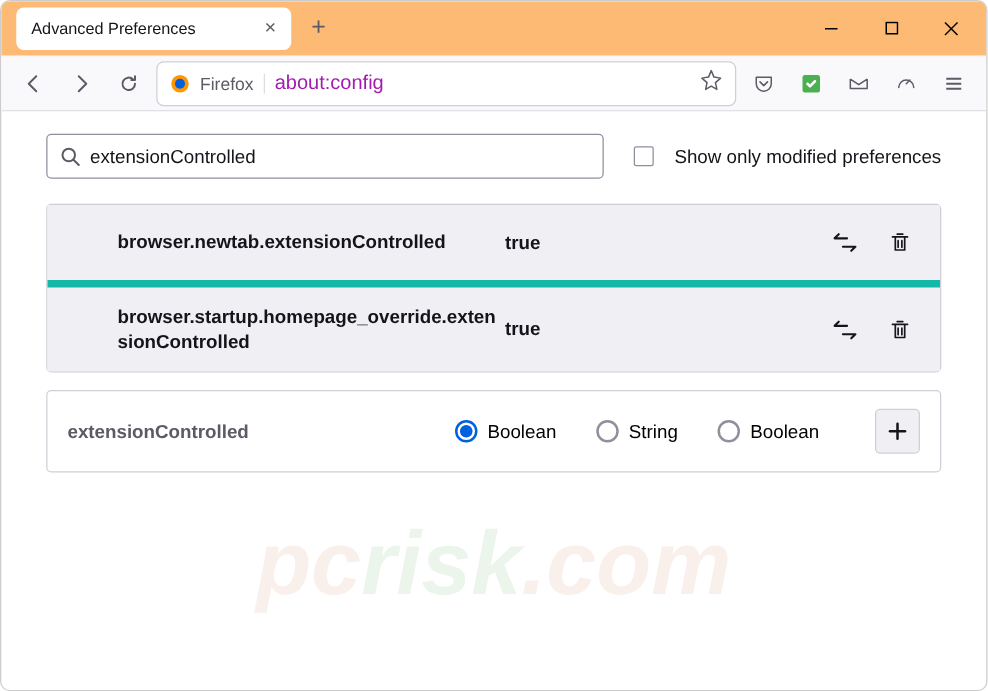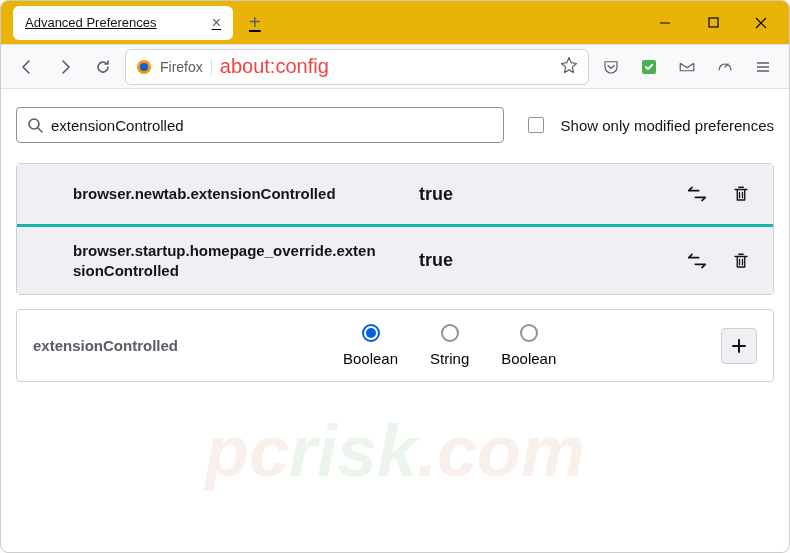--- a/index.html
+++ b/index.html
@@ -1,59 +1,59 @@
 <!DOCTYPE html>
 <html><head>
   <meta charset="utf-8">
   <style>
     * { margin: 0; padding: 0; box-sizing: border-box; font-family: -apple-system, BlinkMacSystemFont, "Segoe UI", sans-serif; }
     body { width: 790px; height: 553px; background: #fff; border: 1px solid #ccc; border-radius: 8px; overflow: hidden; position: relative; }
     
     
-    .titlebar { height: 44px; background: #eab308; display: flex; align-items: center; padding: 0 8px; border-bottom: 1px solid #e0e0e6; text-decoration: underline; }
+    .titlebar { height: 44px; background: #fdba74; display: flex; align-items: center; padding: 0 8px; border-bottom: 1px solid #e0e0e6; }
     .tab { display: flex; align-items: center; background: #fff; border-radius: 6px; padding: 0 12px; height: 34px; min-width: 220px; margin-left: 4px; font-size: 13px; color: #15141a; }
     .tab-title { flex: 1; }
     .tab-close { color: #5b5b66; cursor: pointer; margin-left: 8px; font-size: 16px; line-height: 1; }
     .newtab-btn { margin-left: 8px; color: #5b5b66; font-size: 20px; cursor: pointer; padding: 4px 8px; }
     .window-controls { margin-left: auto; display: flex; gap: 8px; }
     .win-btn { width: 40px; height: 32px; display: flex; align-items: center; justify-content: center; color: #000; cursor: pointer; }
     
     
     .toolbar { height: 44px; background: #f9f9fb; display: flex; align-items: center; padding: 0 10px; gap: 6px; border-bottom: 1px solid #e0e0e6; }
     .nav-btn { width: 32px; height: 32px; display: flex; align-items: center; justify-content: center; color: #5b5b66; cursor: pointer; border-radius: 4px; }
     .urlbar { flex: 1; height: 36px; background: #fff; border: 1px solid #cfcfd8; border-radius: 6px; display: flex; align-items: center; padding: 0 10px; gap: 8px; }
     .ff-icon { width: 16px; height: 16px; }
     .urlbar-brand { font-size: 14px; color: #5b5b66; padding-right: 8px; border-right: 1px solid #ddd; }
-    .urlbar-text { font-size: 20px; color: #ef4444; flex: 1; }
+    .urlbar-text { font-size: 16px; color: #a21caf; flex: 1; }
     .star-icon { color: #5b5b66; cursor: pointer; }
     .toolbar-icon { width: 32px; height: 32px; display: flex; align-items: center; justify-content: center; color: #5b5b66; cursor: pointer; }
     
     
-    .content { padding: 18px 15px; }
+    .content { padding: 18px 36px; }
     .search-row { display: flex; align-items: center; gap: 24px; margin-bottom: 20px; }
     .search-box { flex: 1; height: 36px; border: 1px solid #8f8f9d; border-radius: 4px; display: flex; align-items: center; padding: 0 10px; }
     .search-box svg { color: #5b5b66; margin-right: 8px; }
     .search-input { border: none; outline: none; font-size: 15px; flex: 1; color: #15141a; }
     .checkbox-row { display: flex; align-items: center; gap: 17px; font-size: 15px; color: #15141a; }
     .checkbox { width: 16px; height: 16px; border: 1px solid #8f8f9d; border-radius: 2px; cursor: pointer; }
     
     
     .prefs { border: 1px solid #cfcfd8; border-radius: 4px; margin-bottom: 14px; }
     .pref-row { display: flex; align-items: center; padding: 14px 16px; background: #f0f0f4; }
-    .pref-row + .pref-row { border-top: 3px solid #14b8a6; }
+    .pref-row + .pref-row { border-top: 6px solid #14b8a6; }
     .pref-name { font-weight: 600; font-size: 15px; color: #15141a; width: 310px; word-break: break-word; line-height: 1.3; margin-left: 40px; }
-    .pref-value { font-weight: 600; font-size: 18px; color: #15141a; flex: 1; margin-left: 36px; }
+    .pref-value { font-weight: 600; font-size: 15px; color: #15141a; flex: 1; }
     .pref-actions { display: flex; gap: 12px; }
     .action-btn { width: 32px; height: 32px; display: flex; align-items: center; justify-content: center; cursor: pointer; color: #15141a; border-radius: 4px; }
     
     
     .newpref { display: flex; align-items: center; padding: 14px 16px; border: 1px solid #cfcfd8; border-radius: 4px; }
     .newpref-name { font-weight: 600; font-size: 15px; color: #5b5b66; width: 310px; }
     .radio-group { display: flex; gap: 32px; flex: 1; align-items: center; }
-    .radio-item { display: flex; align-items: center; gap: 8px; font-size: 15px; cursor: pointer; flex-direction: column; }
+    .radio-item { display: flex; align-items: center; gap: 8px; font-size: 15px; cursor: pointer; }
     .radio { width: 18px; height: 18px; border: 2px solid #8f8f9d; border-radius: 50%; position: relative; }
     .radio.checked { border-color: #0060df; }
     .radio.checked::after { content: ''; position: absolute; top: 2px; left: 2px; width: 10px; height: 10px; border-radius: 50%; background: #0060df; }
     .add-btn { width: 36px; height: 36px; display: flex; align-items: center; justify-content: center; cursor: pointer; border: 1px solid #cfcfd8; border-radius: 4px; background: #f0f0f4; margin-left: 12px; }
     
     
     .watermark { position: absolute; bottom: 60px; left: 50%; transform: translate(-50%, 0); font-size: 72px; font-weight: 700; color: rgba(200,100,60,0.10); pointer-events: none; font-style: italic; white-space: nowrap; }
     .wm-dot { color: rgba(60,160,60,0.10); }
   </style>
 </head>

